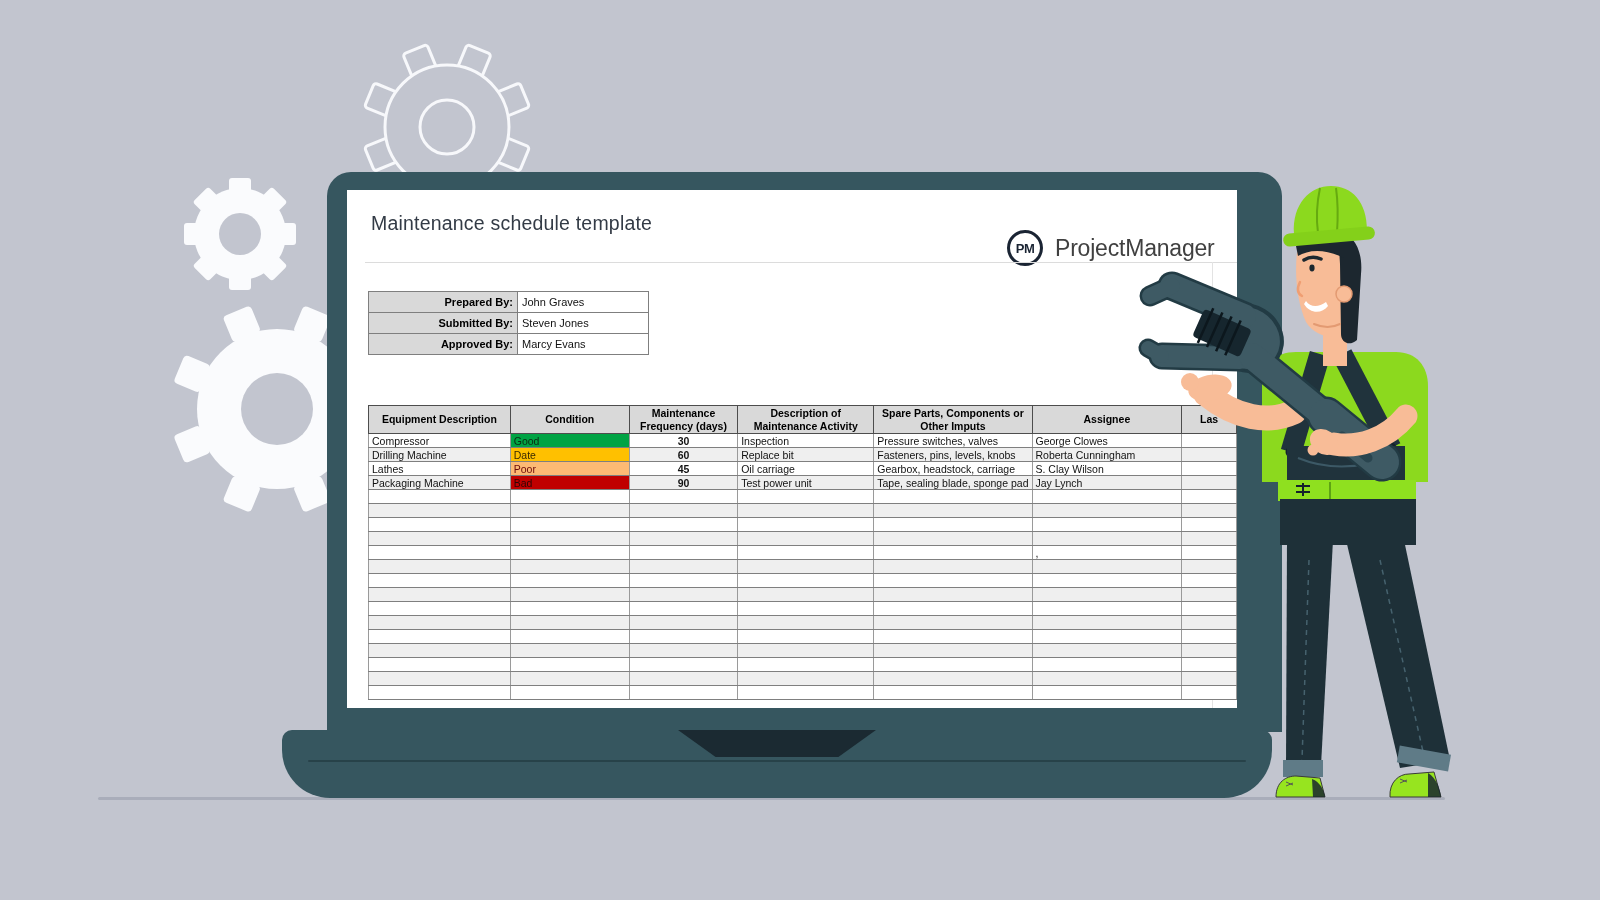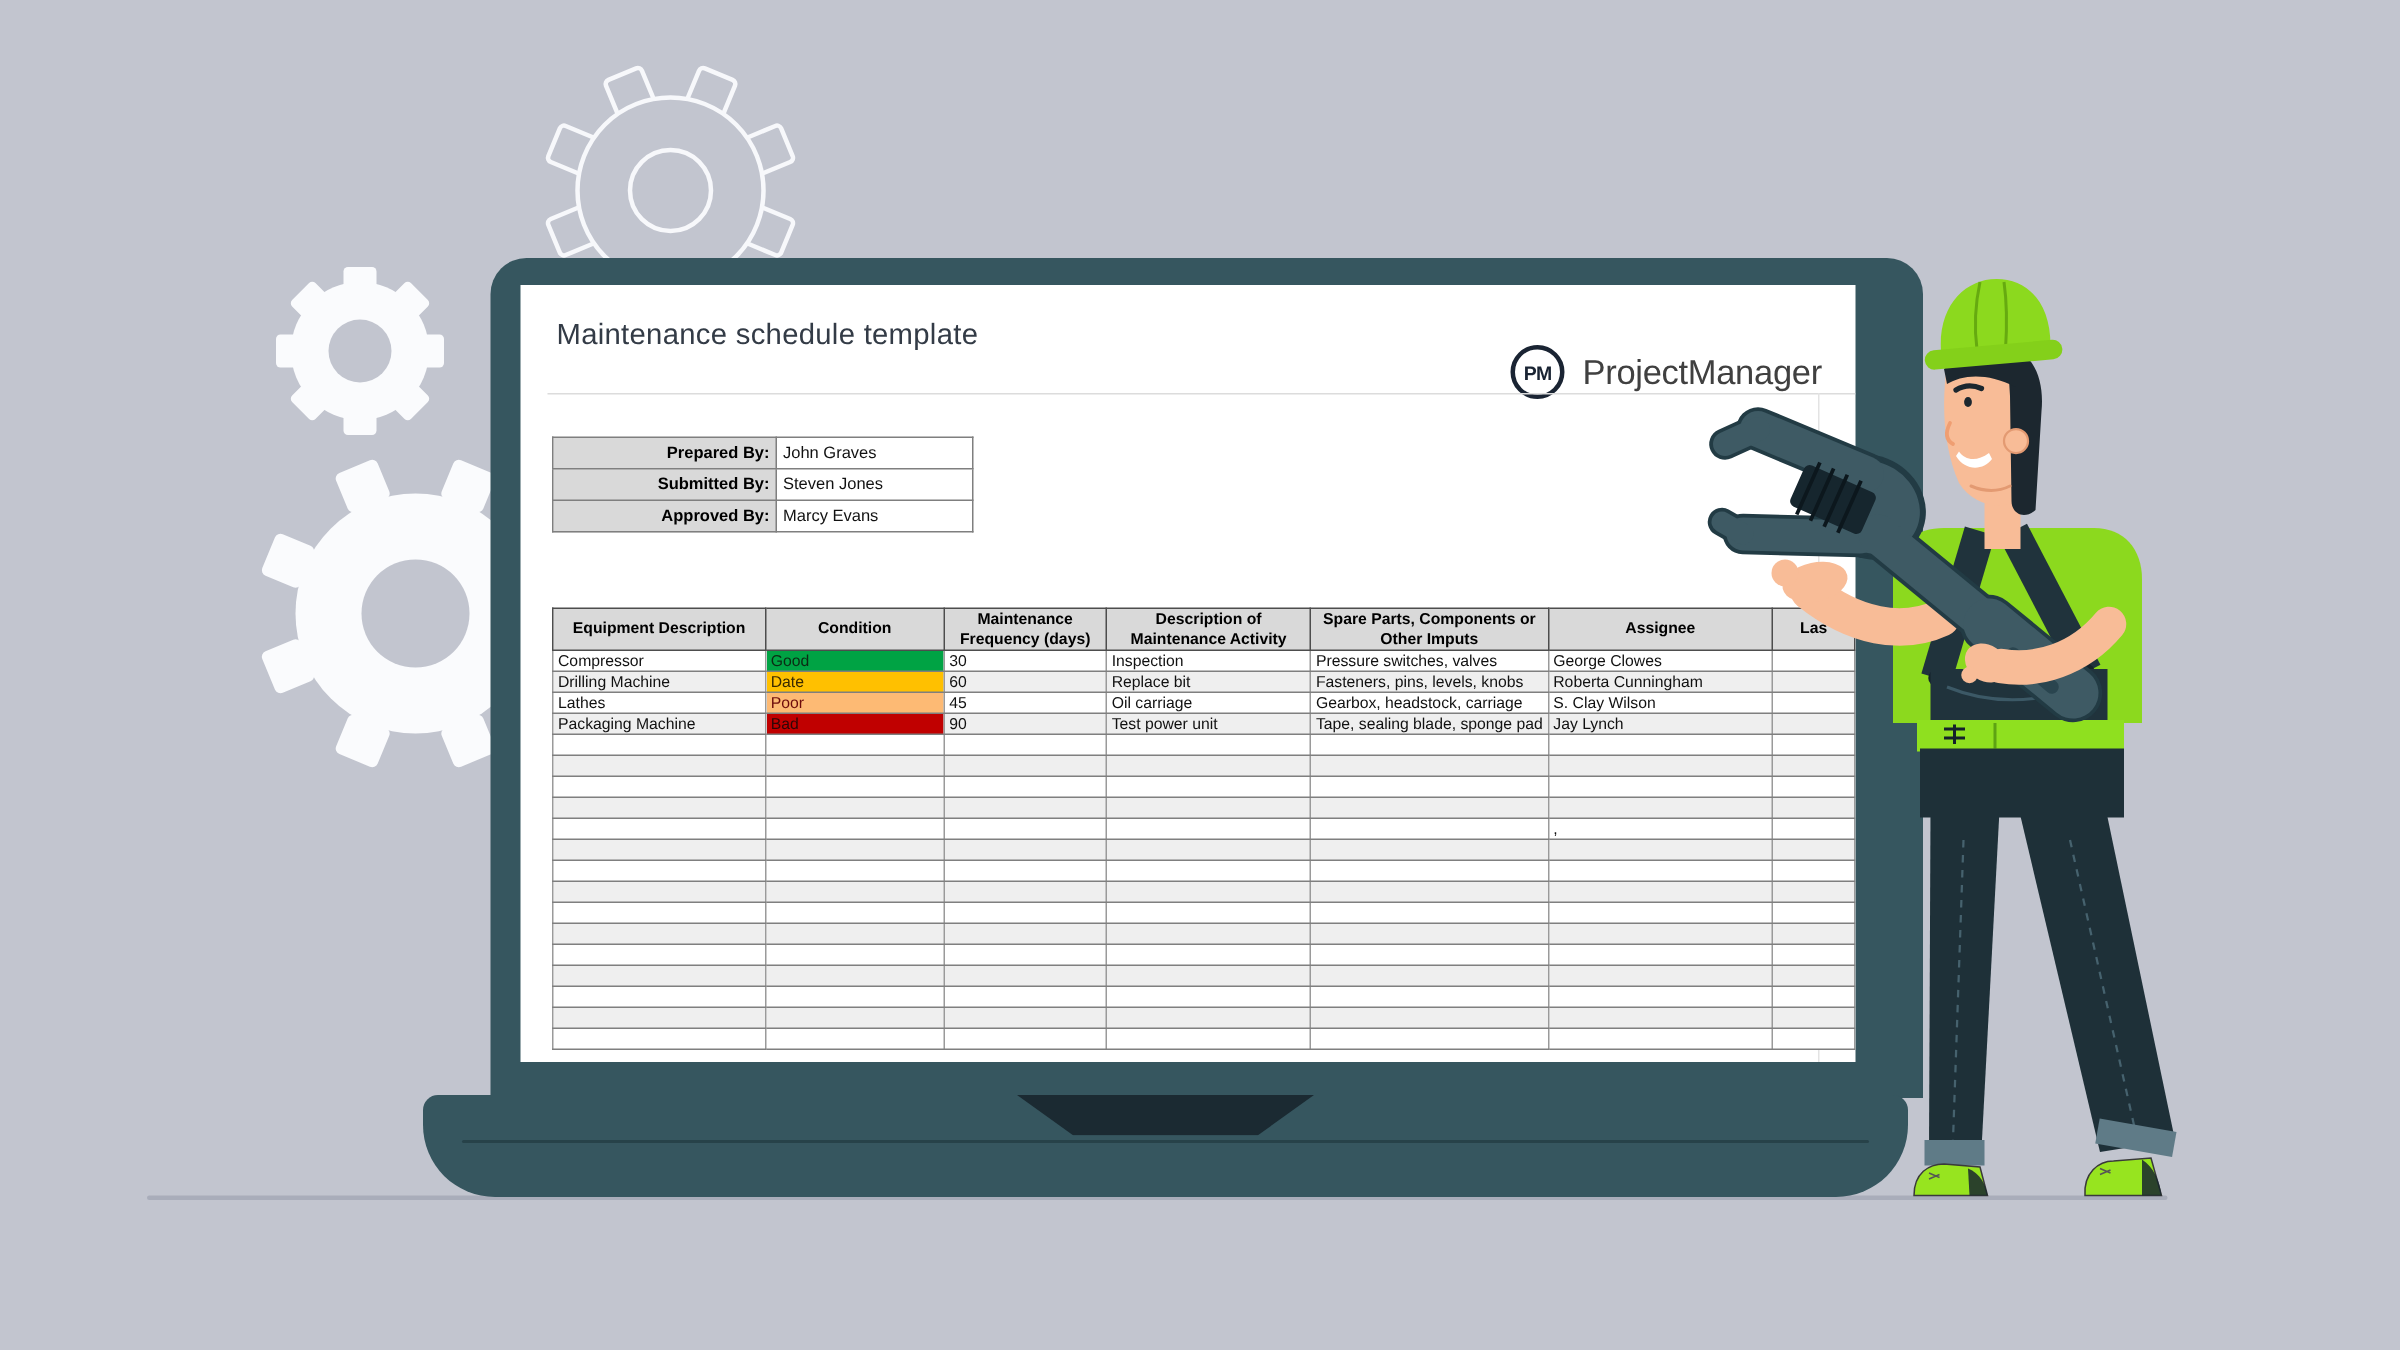--- a/index.html
+++ b/index.html
@@ -32,21 +32,21 @@
   .info-label{width:140px;background:#d9d9d9;text-align:right;font-weight:bold;color:#000;}
   .info-value{width:122px;background:#fff;text-align:left;color:#111;}
   
   .sched{position:absolute;left:21px;top:215px;border-collapse:collapse;table-layout:fixed;}
   .sched th{background:#d9d9d9;border:1px solid #4d4d4d;font-size:10.5px;font-weight:bold;color:#000;
     text-align:center;vertical-align:middle;height:27px;line-height:1.15;padding:0 2px;}
   .sched td{border-left:1px solid #9a9a9a;border-right:1px solid #9a9a9a;border-top:1px solid #7f7f7f;border-bottom:1px solid #7f7f7f;
     font-size:10.5px;color:#111;height:13px;padding:0 3px;white-space:nowrap;overflow:hidden;}
   .sched tbody tr:nth-child(even) td{background:#efefef;}
   .sched tbody tr:nth-child(odd) td{background:#ffffff;}
-  .sched td.num{text-align:left;}
+  .sched td.num{text-align:center;font-weight:bold;}
   .sched td.cond{font-weight:normal;}
   .c-eq{width:149px;} .c-cond{width:130px;} .c-freq{width:115px;} .c-act{width:146px;} .c-parts{width:147px;} .c-asg{width:157px;} .c-last{width:60px;}
   
   .worker{position:absolute;left:1128px;top:172px;z-index:3;}
 </style>
 </head>
 <body>
 
 <svg class="bg-art" width="1600" height="900" viewBox="0 0 1600 900">
 

